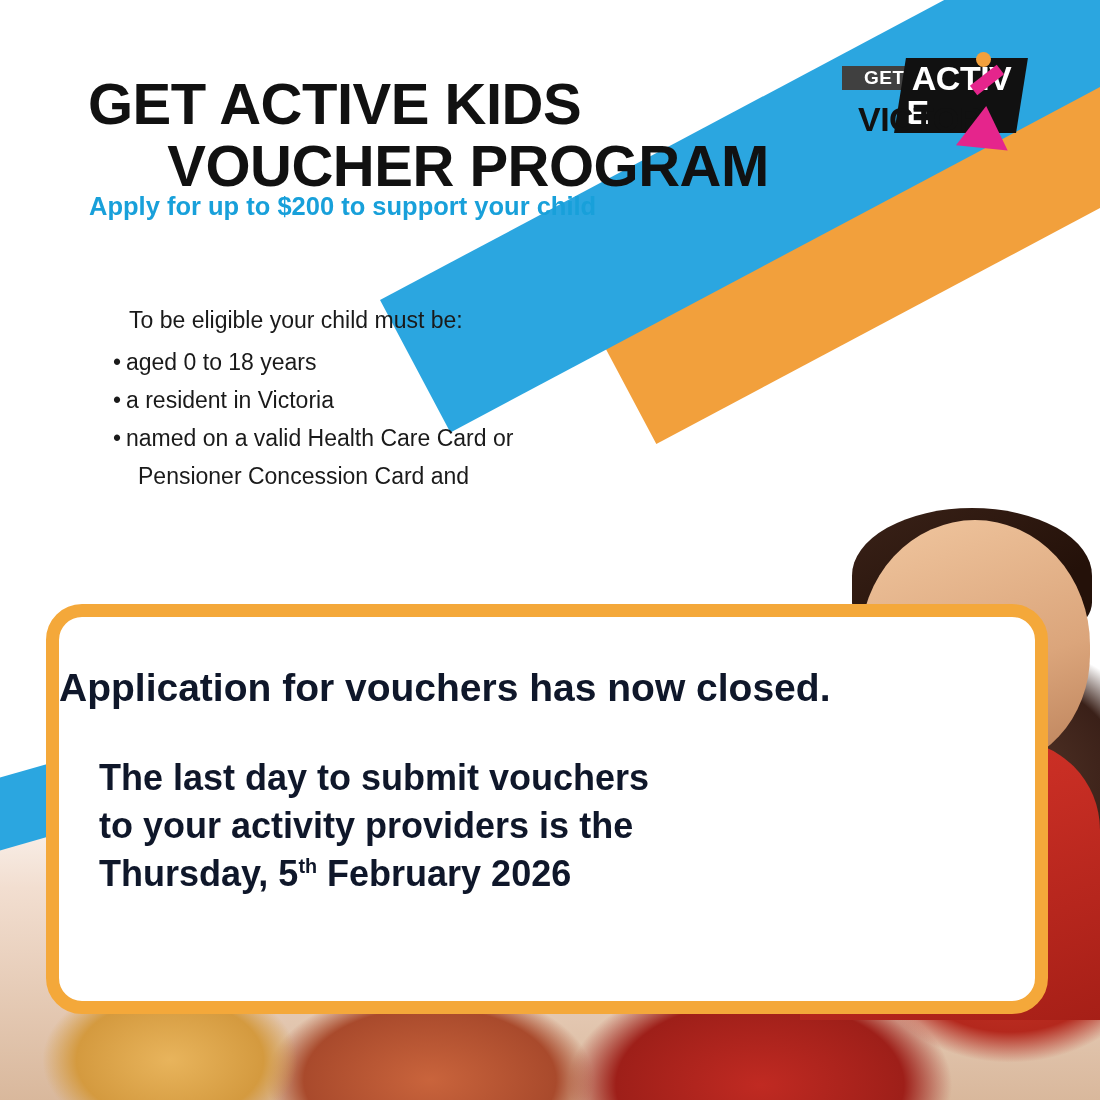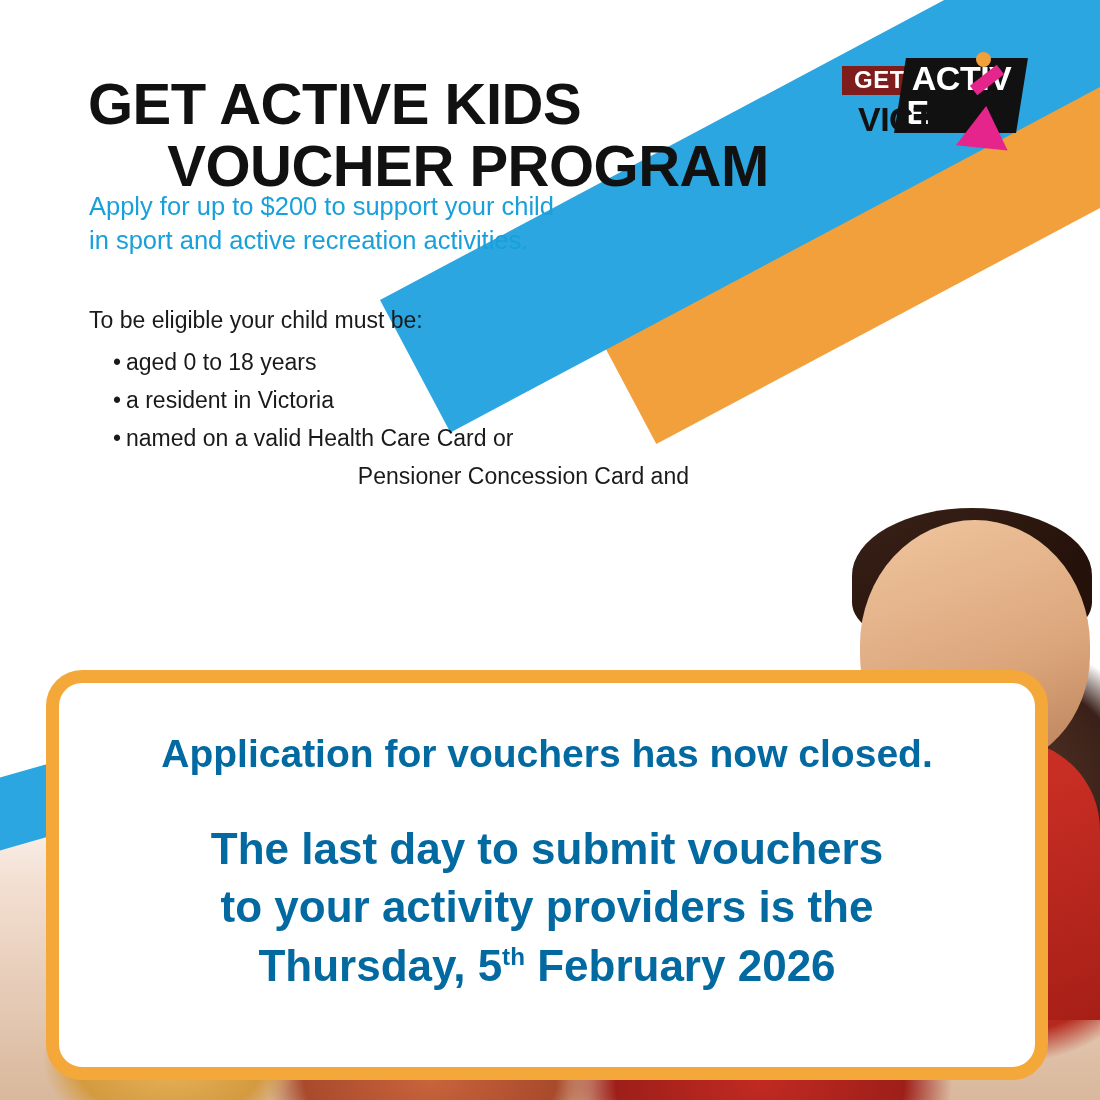--- a/index.html
+++ b/index.html
@@ -132,26 +132,26 @@
     position: absolute;
     right: 78px;
     top: 52px;
     width: 180px;
     height: 96px;
   }
   .logo-get {
     position: absolute;
     left: 0;
     top: 14px;
-    background: #7f1d1d;
+    background: #404040;
     color: #ffffff;
-    font-size: 24px;
+    font-size: 19px;
     font-weight: bold;
     letter-spacing: 0.5px;
-    padding: 2px 6px 3px 12px;
+    padding: 2px 6px 3px 22px;
     line-height: 1;
   }
   .logo-active {
     position: absolute;
     left: 58px;
     top: 6px;
     background: #111111;
     color: #ffffff;
     font-size: 34px;
     font-weight: bold;
@@ -201,93 +201,93 @@
     transform: rotate(-38deg);
   }
 
   
   .subtitle {
     position: absolute;
     left: 89px;
     top: 190px;
     width: 620px;
     font-size: 25.5px;
-    font-weight: normal;
+    font-weight: bold;
     line-height: 1.33;
     color: #18a0da;
   }
 
   
   .eligibility {
     position: absolute;
     left: 89px;
     top: 305px;
     width: 600px;
     color: #1a1a1a;
   }
   .elig-intro {
     font-size: 23px;
     line-height: 1.35;
     font-weight: normal;
+    margin-left: 40px;
   }
   .elig-list {
     margin: 8px 0 0 0;
     padding: 0;
     list-style: none;
   }
   .elig-list li {
     font-size: 23px;
     line-height: 1.65;
     padding-left: 37px;
     position: relative;
   }
   .elig-list li .bullet {
     position: absolute;
     left: 24px;
     top: 0;
   }
   .elig-list li .cont {
     display: block;
     padding-left: 12px;
-    text-align: right;
   }
 
   
   .visit {
     position: absolute;
     left: 89px;
     top: 543px;
     font-size: 27px;
     font-weight: bold;
     color: #e5258c;
   }
 
   
   .notice {
     position: absolute;
     left: 46px;
-    top: 670px;
+    top: 604px;
     width: 1002px;
     height: 410px;
     box-sizing: border-box;
     background: #ffffff;
     border: 13px solid #f4a83a;
     border-radius: 36px;
-    text-align: center;
-    color: #0369a1;
+    text-align: left;
+    color: #0f172a;
   }
   .notice-line1 {
     margin-top: 50px;
     font-size: 39px;
     font-weight: bold;
     line-height: 1.1;
   }
   .notice-line2 {
     margin-top: 44px;
-    font-size: 44px;
+    font-size: 36px;
     font-weight: bold;
     line-height: 1.33;
     padding: 0 40px;
   }
   sup {
     font-size: 0.55em;
     vertical-align: super;
   }
 </style>
 </head>
@@ -320,21 +320,20 @@
     <span class="logo-victoria">
       <span>VICTORI</span>
     </span>
     <span class="logo-figure-head"></span>
     <span class="logo-figure-arm"></span>
     <span class="logo-figure-body"></span>
   </div>
 
   <div class="subtitle">
     <div>Apply for up to $200 to support your child</div>
-    <div>in sport and active recreation activities.</div>
   </div>
 
   <div class="eligibility">
     <div class="elig-intro">To be eligible your child must be:</div>
     <ul class="elig-list">
       <li>
         <span class="bullet">•</span>
         <span>aged 0 to 18 years</span>
       </li>
       <li>

